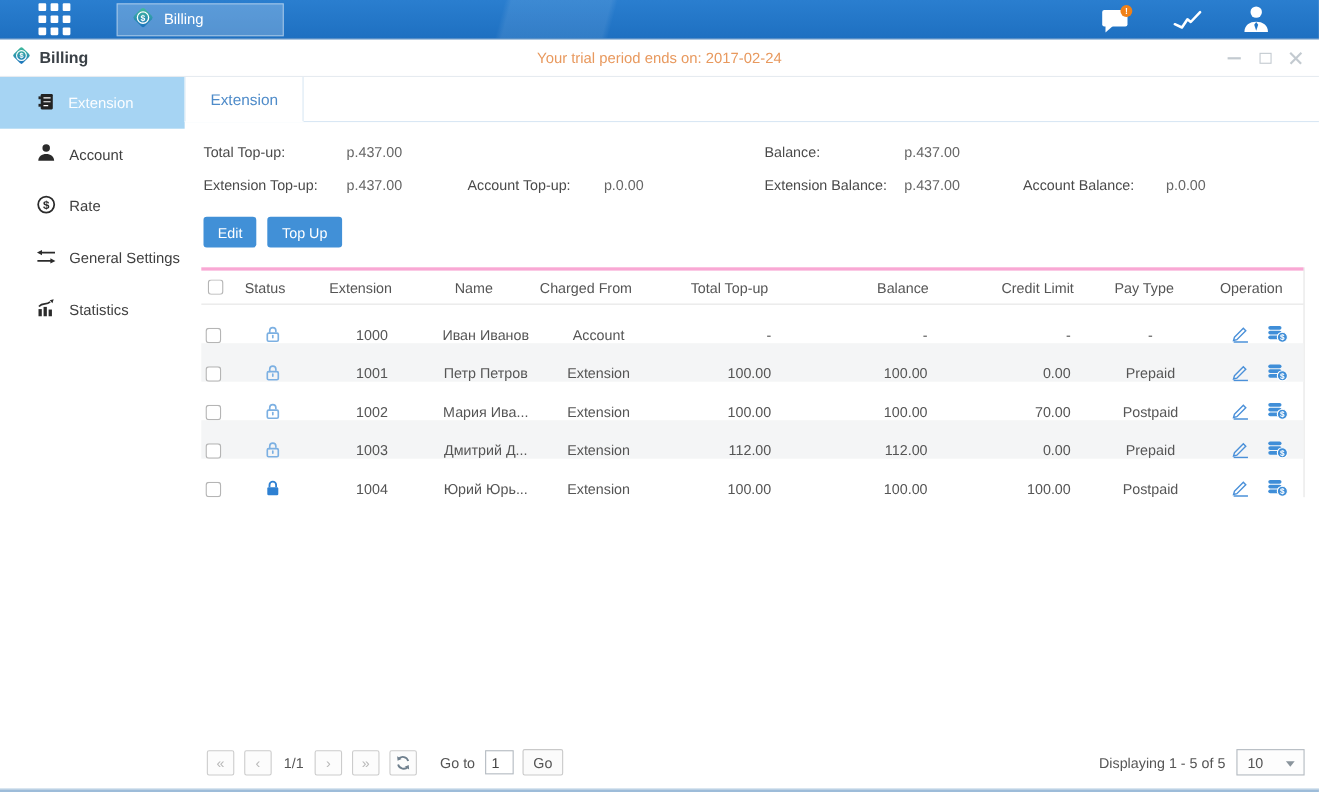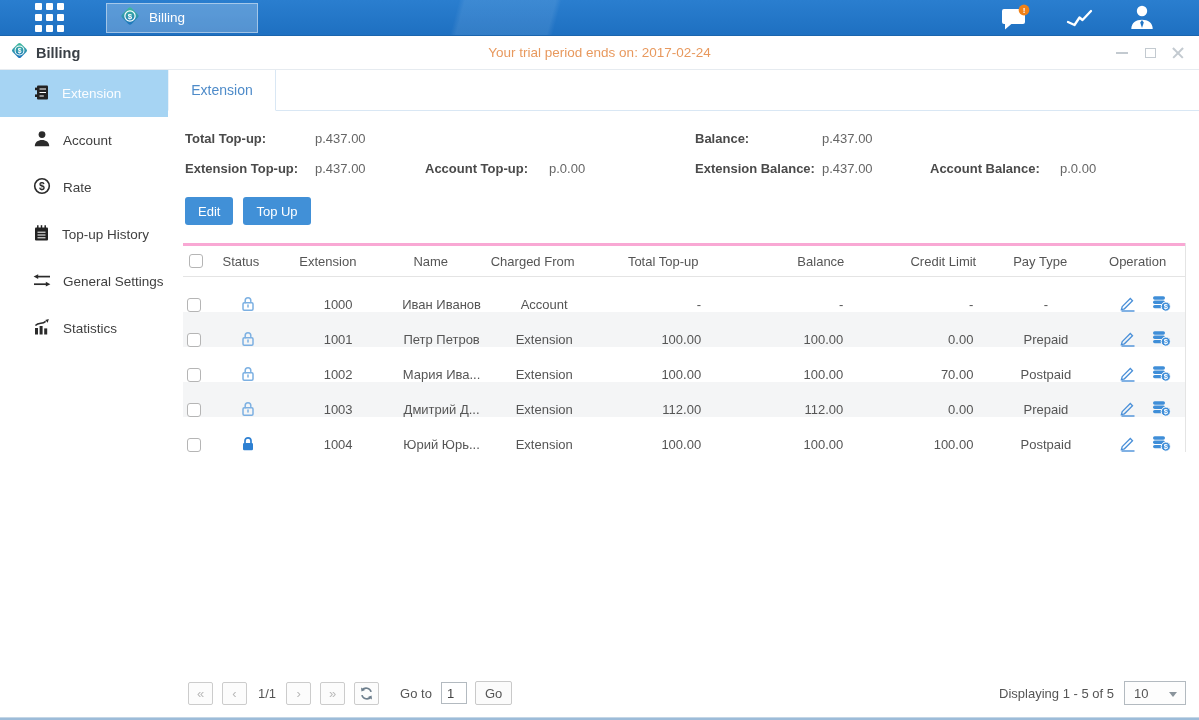--- a/index.html
+++ b/index.html
@@ -48,21 +48,21 @@
   
   .tabbar { height:41px; flex:0 0 41px; display:flex; border-bottom:1px solid #d9e7f4; }
   .tab { width:108px; display:flex; align-items:center; justify-content:center; font-size:14px;
       color:#4e8bc9; cursor:pointer; background:#fff; border-left:1px solid #eaf2f9;
       border-right:1px solid #d9e7f4; margin-bottom:-1px; border-bottom:1px solid #fff; }
 
   
   .summary { padding:12px 0 0 17px; }
   .sum-row { display:grid; grid-template-columns:240px 270px 235px 1fr; height:30px; align-items:center; }
   .pair { display:flex; align-items:center; font-size:13px; }
-  .pair .lab { font-weight:bold; color:#4a4a4a; }
+  .pair .lab { font-weight:normal; color:#4a4a4a; }
   .pair .val { color:#666; }
   .w1 .lab{ width:130px; } .w2 .lab{ width:124px; } .w3 .lab{ width:127px; } .w4 .lab{ width:130px; }
 
   
   .btnrow { padding:14px 0 0 17px; display:flex; gap:10px; }
   .btn { height:28px; background:#4190d7; color:#fff; border:none; border-radius:3px;
       font-size:13px; font-family:inherit; padding:0 13px; cursor:pointer; }
 
   
   .table { margin:18px 13px 0 15px; border-right:1px solid #e4e4e4; }
@@ -212,32 +212,20 @@
               <path d="M1.8 16.2c0-4 3.2-6.2 7.2-6.2s7.2 2.2 7.2 6.2z" fill="#2b2b2b"></path>
             </svg></span>
         <span>Account</span>
       </div>
       <div class="side-item">
         <span><svg width="18" height="18" viewBox="0 0 18 18">
               <circle cx="9" cy="9" r="7.3" fill="none" stroke="#2b2b2b" stroke-width="1.6"></circle>
               <text x="9" y="12.8" text-anchor="middle" font-size="10.5" font-weight="bold" fill="#2b2b2b" font-family="Liberation Sans, sans-serif">$</text>
             </svg></span>
         <span>Rate</span>
-      </div>
-      <div class="side-item">
-        <span><svg width="17" height="18" viewBox="0 0 17 18">
-              <rect x="2" y="3.5" width="13" height="13" rx="1" fill="#222"></rect>
-              <line x1="4.8" y1="1.2" x2="4.8" y2="5" stroke="#222" stroke-width="1.5"></line>
-              <line x1="8.5" y1="1.2" x2="8.5" y2="5" stroke="#222" stroke-width="1.5"></line>
-              <line x1="12.2" y1="1.2" x2="12.2" y2="5" stroke="#222" stroke-width="1.5"></line>
-              <line x1="4.5" y1="8.2" x2="12.5" y2="8.2" stroke="#fff" stroke-width="1"></line>
-              <line x1="4.5" y1="11" x2="12.5" y2="11" stroke="#fff" stroke-width="1"></line>
-              <line x1="4.5" y1="13.8" x2="12.5" y2="13.8" stroke="#fff" stroke-width="1"></line>
-            </svg></span>
-        <span>Top-up History</span>
       </div>
       <div class="side-item">
         <span><svg width="18" height="15" viewBox="0 0 18 15">
               <line x1="3.5" y1="3.6" x2="17" y2="3.6" stroke="#2b2b2b" stroke-width="1.7"></line>
               <polygon points="0.6,3.6 5.2,1.2 5.2,6" fill="#2b2b2b"></polygon>
               <line x1="1" y1="11.2" x2="14.5" y2="11.2" stroke="#2b2b2b" stroke-width="1.7"></line>
               <polygon points="17.4,11.2 12.8,8.8 12.8,13.6" fill="#2b2b2b"></polygon>
             </svg></span>
         <span>General Settings</span>
       </div>

